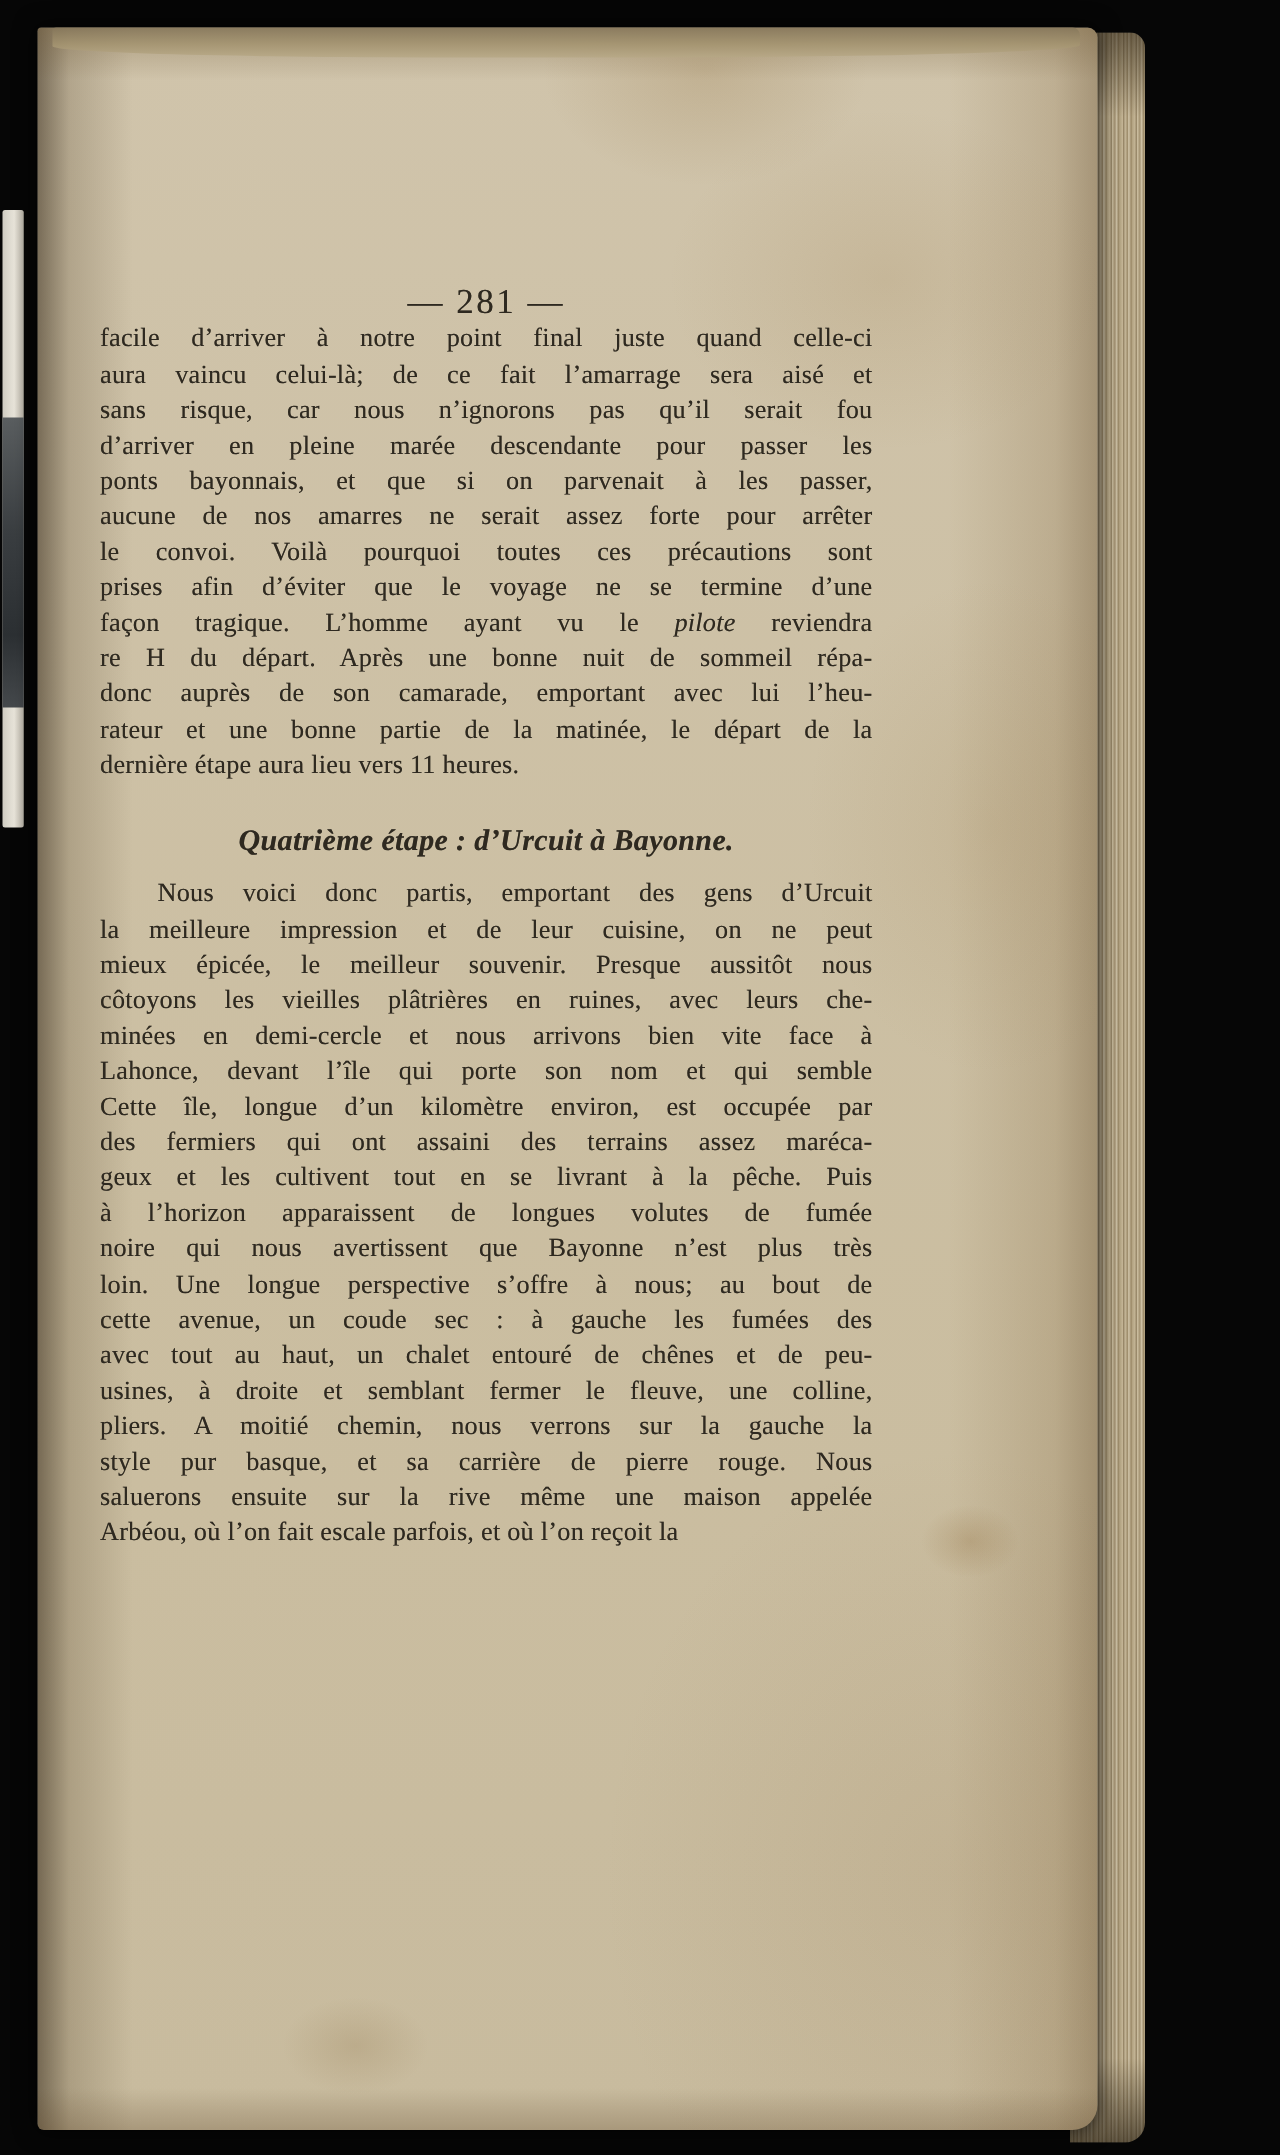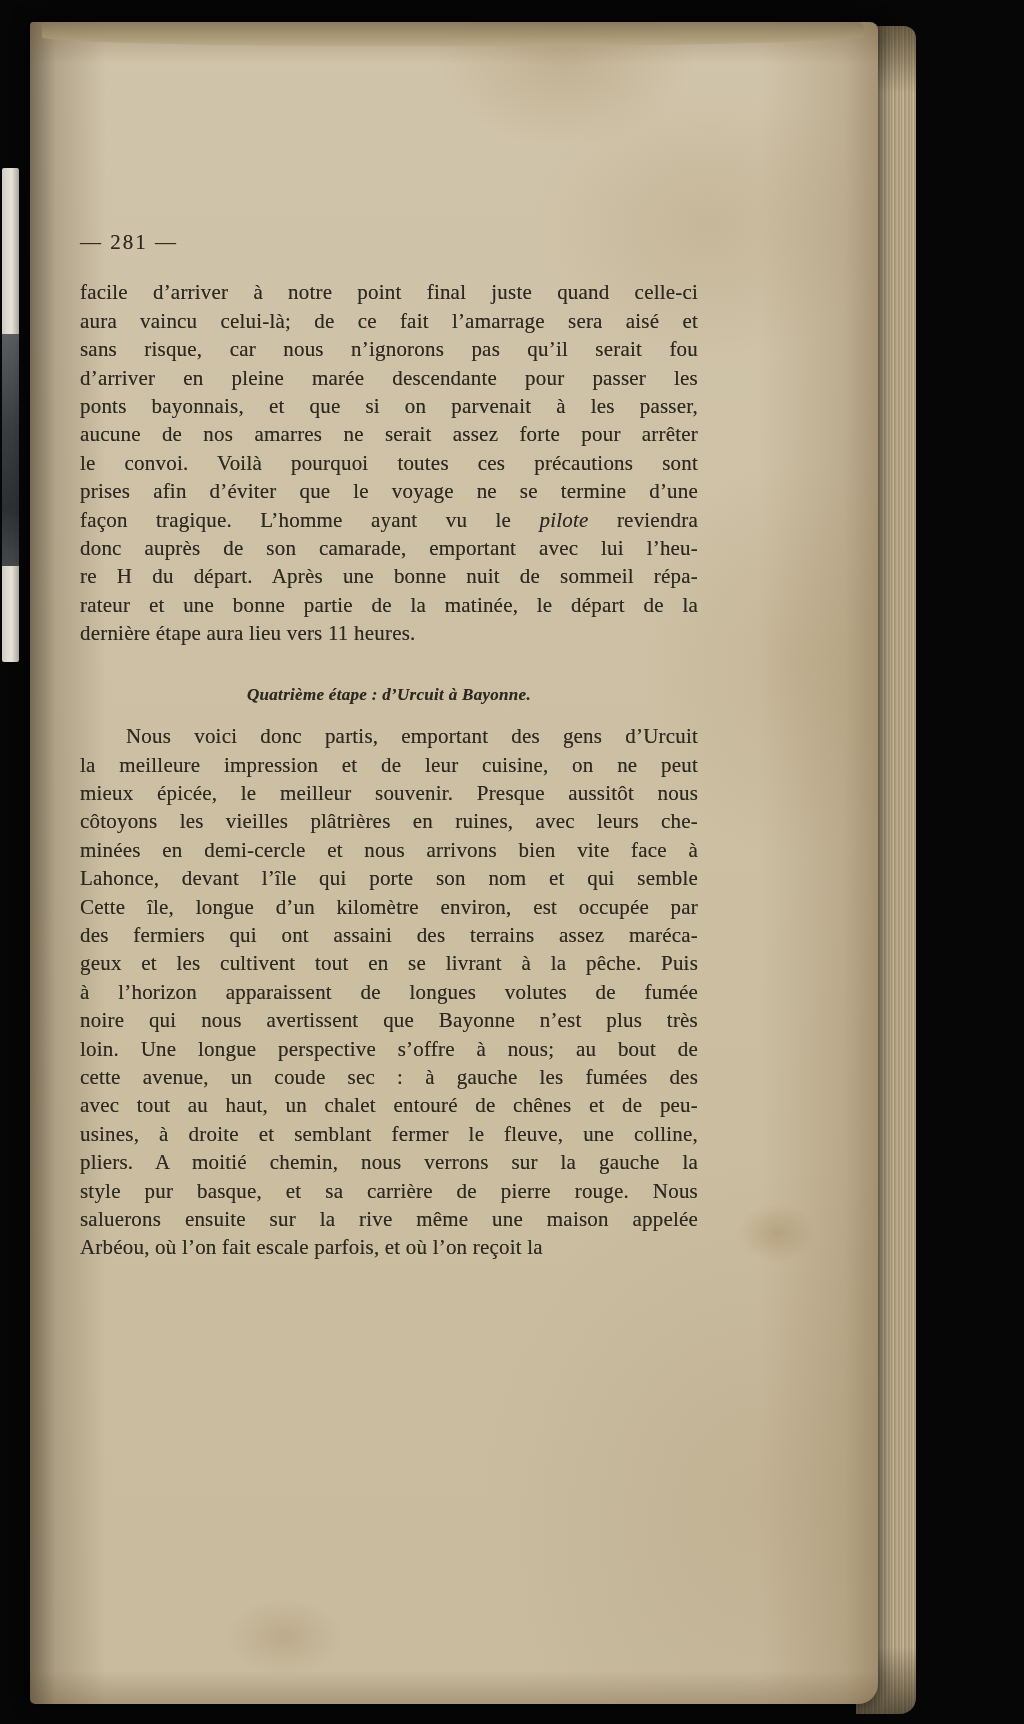--- a/index.html
+++ b/index.html
@@ -98,38 +98,39 @@
     left: 50px;
     top: 206px;
     width: 618px;
     color: #2e2920;
     font-size: 21px;
     line-height: 28.4px;
     letter-spacing: .2px;
     text-shadow: 0 0 .5px rgba(46,41,32,.55);
   }
   .pagenum {
-    font-size: 21px;
+    text-align: center;
+    font-size: 28px;
     letter-spacing: 2px;
   }
-  .para { margin-top: 22px; }
+  .para { }
   .para.p2 { margin-top: 13px; }
   .tline {
     text-align: justify;
     text-align-last: justify;
     white-space: normal;
   }
   .tline-last { text-align-last: left; }
   .para.p2 .tline:first-child { text-indent: 46px; }
   .heading {
     margin-top: 33px;
     text-align: center;
     font-style: italic;
     font-weight: bold;
-    font-size: 17px;
+    font-size: 24px;
     letter-spacing: .3px;
   }
   .it { font-style: italic; }
 </style>
 </head>
 <body>
 
 <div class="scene">
 
   <div class="facing-sliver">
@@ -147,22 +148,22 @@
       <div class="para p1">
           <div class="tline">facile d’arriver à notre point final juste quand celle-ci</div>
           <div class="tline">aura vaincu celui-là; de ce fait l’amarrage sera aisé et</div>
           <div class="tline">sans risque, car nous n’ignorons pas qu’il serait fou</div>
           <div class="tline">d’arriver en pleine marée descendante pour passer les</div>
           <div class="tline">ponts bayonnais, et que si on parvenait à les passer,</div>
           <div class="tline">aucune de nos amarres ne serait assez forte pour arrêter</div>
           <div class="tline">le convoi. Voilà pourquoi toutes ces précautions sont</div>
           <div class="tline">prises afin d’éviter que le voyage ne se termine d’une</div>
           <div class="tline"><span>façon tragique. L’homme ayant vu le </span><span class="it">pilote</span><span> reviendra</span></div>
+          <div class="tline">re H du départ. Après une bonne nuit de sommeil répa-</div>
           <div class="tline">donc auprès de son camarade, emportant avec lui l’heu-</div>
-          <div class="tline">re H du départ. Après une bonne nuit de sommeil répa-</div>
           <div class="tline">rateur et une bonne partie de la matinée, le départ de la</div>
           <div class="tline tline-last">dernière étape aura lieu vers 11 heures.</div>
         </div>
 
       <div class="heading">Quatrième étape : d’Urcuit à Bayonne.</div>
 
       <div class="para p2">
           <div class="tline">Nous voici donc partis, emportant des gens d’Urcuit</div>
           <div class="tline">la meilleure impression et de leur cuisine, on ne peut</div>
           <div class="tline">mieux épicée, le meilleur souvenir. Presque aussitôt nous</div>

